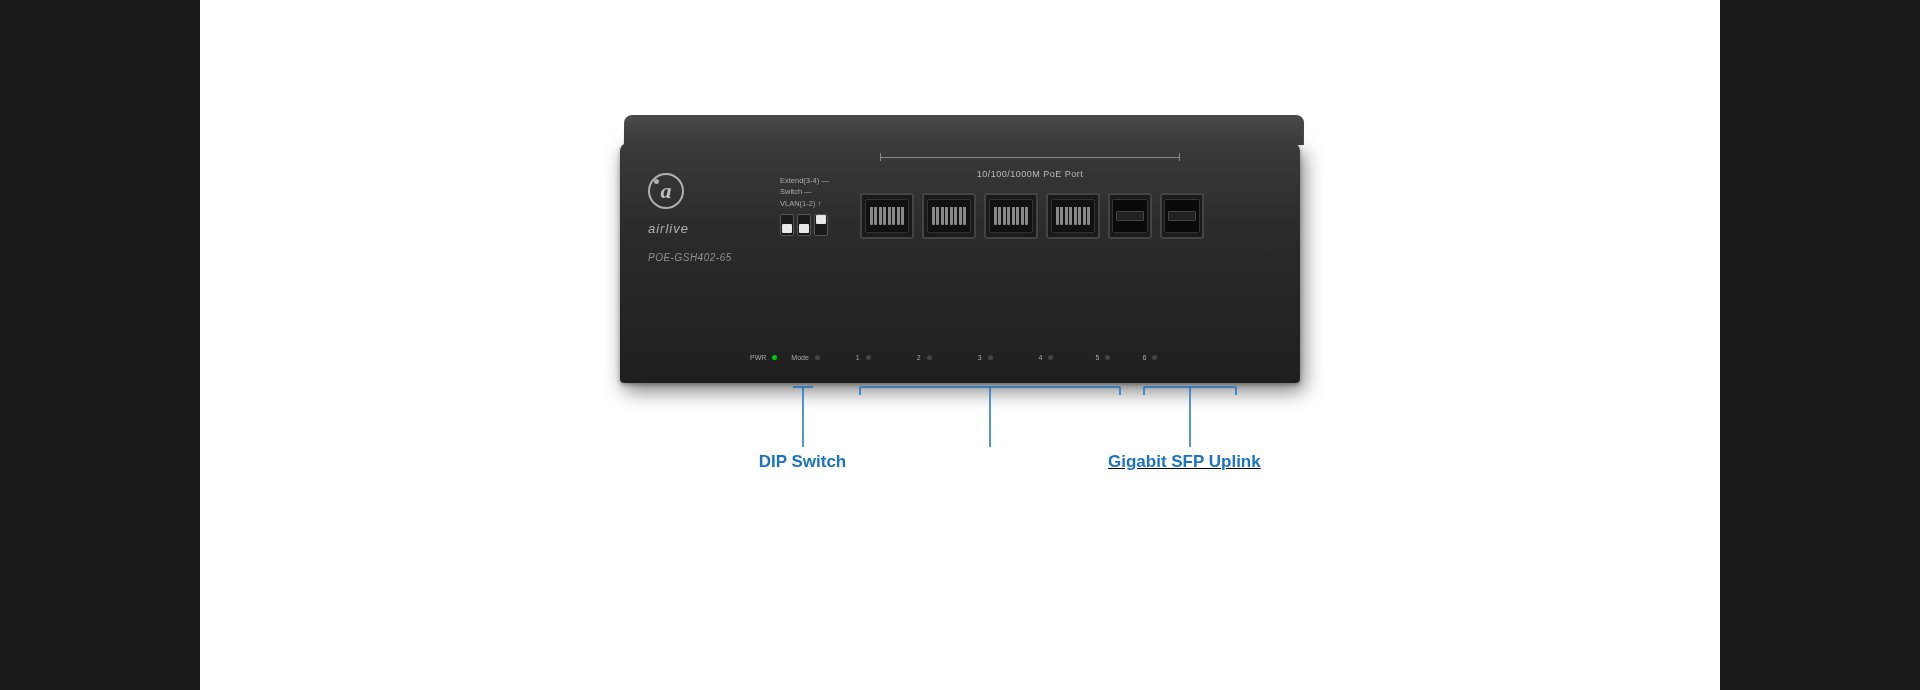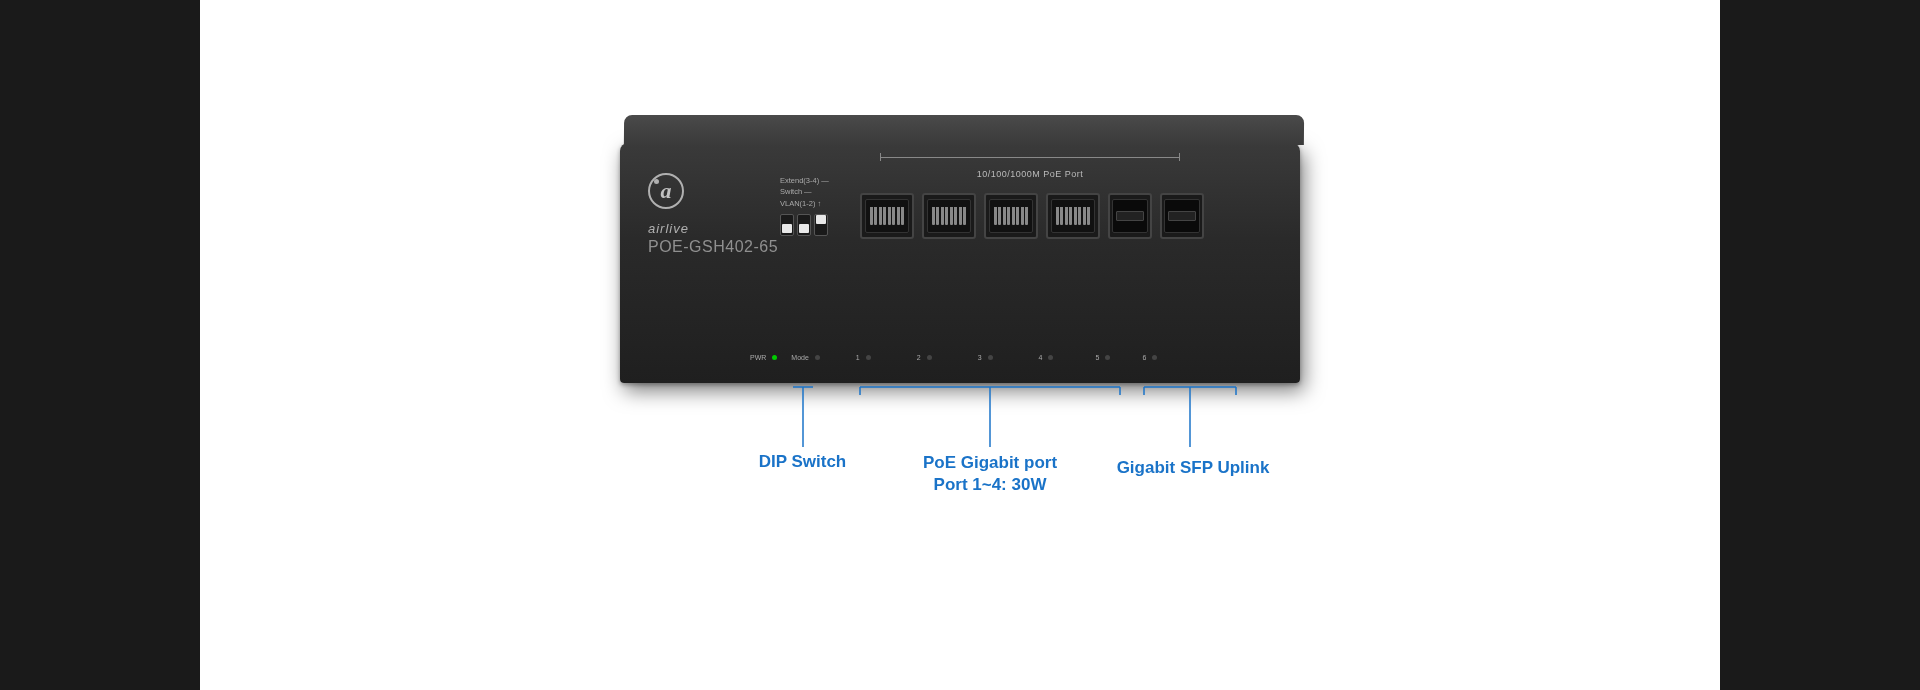--- a/index.html
+++ b/index.html
@@ -117,24 +117,25 @@
 
     .brand-name {
       font-size: 13px;
       color: #b0b0b0;
       letter-spacing: 1px;
       margin-top: 10px;
       font-style: italic;
     }
 
     .model-name {
-      font-size: 16px;
+      font-size: 10px;
       color: #909090;
-      margin-top: 2px;
+      margin-top: 16px;
       letter-spacing: 0.5px;
+      font-style: italic;
     }
 
     
     .dip-section {
       position: absolute;
       left: 160px;
       top: 32px;
       display: flex;
       flex-direction: column;
       align-items: flex-start;
@@ -466,25 +467,21 @@
         <line x1="524" y1="0" x2="616" y2="0" stroke="#1a73c8" stroke-width="1.5"></line>
         <line x1="524" y1="0" x2="524" y2="8" stroke="#1a73c8" stroke-width="1.5"></line>
         <line x1="616" y1="0" x2="616" y2="8" stroke="#1a73c8" stroke-width="1.5"></line>
         <line x1="570" y1="0" x2="570" y2="60" stroke="#1a73c8" stroke-width="1.5"></line>
       </svg>
 
       <div style="position:absolute;left:100px;top:65px;text-align:center;width:165px;">
         <span style="font-size:17px;font-weight:700;color:#1a73c8;">DIP Switch</span>
       </div>
 
-      <div style="position:absolute;left:285px;top:65px;text-align:center;width:170px;">
-        <div style="font-size:17px;font-weight:700;color:#1a73c8;line-height:1.3;">PoE Gigabit port</div>
-        <div style="font-size:17px;font-weight:700;color:#1a73c8;line-height:1.3;">Port 1~4: 30W</div>
-      </div>
-
-      <div style="position:absolute;left:488px;top:71px;text-align:center;width:170px;">
+
+      <div style="position:absolute;left:488px;top:65px;text-align:left;width:170px;text-decoration:underline;">
         <span style="font-size:17px;font-weight:700;color:#1a73c8;">Gigabit SFP Uplink</span>
       </div>
 
     </div>
 
   </div>
 </div>
 
 </body></html>

